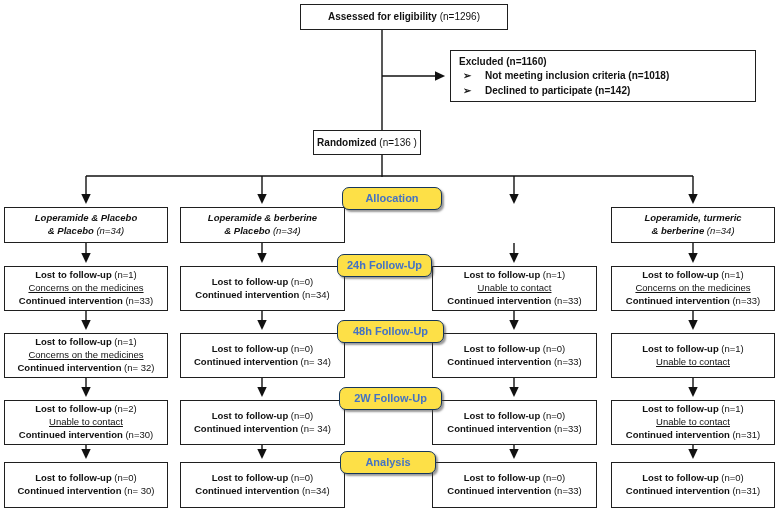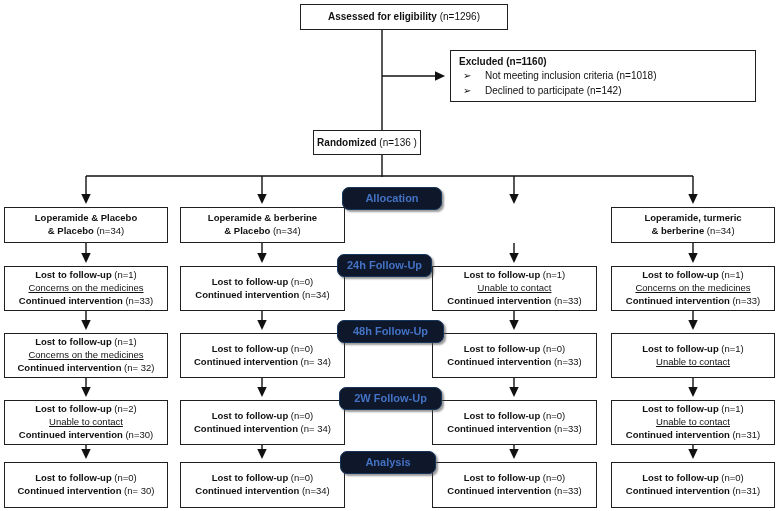--- a/index.html
+++ b/index.html
@@ -11,31 +11,31 @@
   .box {
     position:absolute; box-sizing:border-box; background:#ffffff;
     border:1.5px solid #1f1f1f; z-index:2;
     display:flex; flex-direction:column; justify-content:center; align-items:center;
     text-align:center; font-size:9.5px; line-height:1.35;
   }
   .box .ln { width:100%; }
   .b { font-weight:bold; }
   .ln.reason { text-decoration:underline; }
   .ln.reason:empty { display:none; }
-  .alloc .ln { font-weight:bold; }
+  .alloc .ln { font-weight:bold;font-style:italic; }
   .alloc .n { font-weight:normal; }
   .topbox { font-size:10px;align-items:flex-end; }
   .excbox {
     align-items:flex-start; text-align:left; padding:4px 8px; justify-content:space-between;
   }
-  .exc-item { padding-left:4px; font-weight:normal; }
+  .exc-item { padding-left:4px; font-weight:bold; }
   .exc-item .bullet { display:inline-block; width:22px; }
   .badge {
     position:absolute; box-sizing:border-box; z-index:3;
-    background:#0f172a; border:1.5px solid #16365C; border-radius:7px;
+    background:#fde047; border:1.5px solid #16365C; border-radius:7px;
     color:#4472C4; font-weight:bold; font-size:11px; text-align:center;
     height:23px; line-height:20px;
     box-shadow:2px 2px 2px rgba(70,70,70,0.55);
   }
 </style>
 </head>
 <body>
 
 <div id="stage">
 

